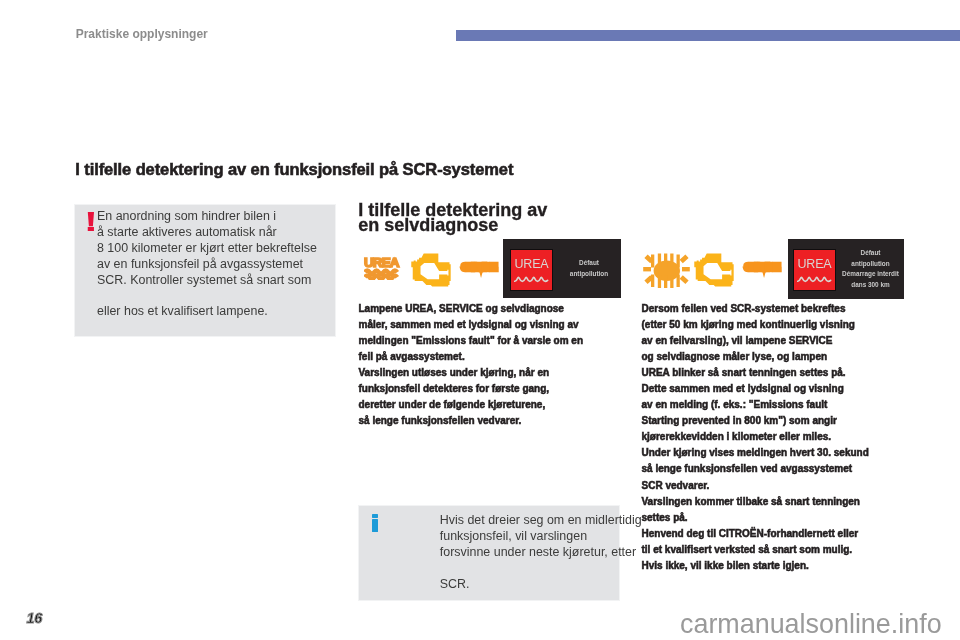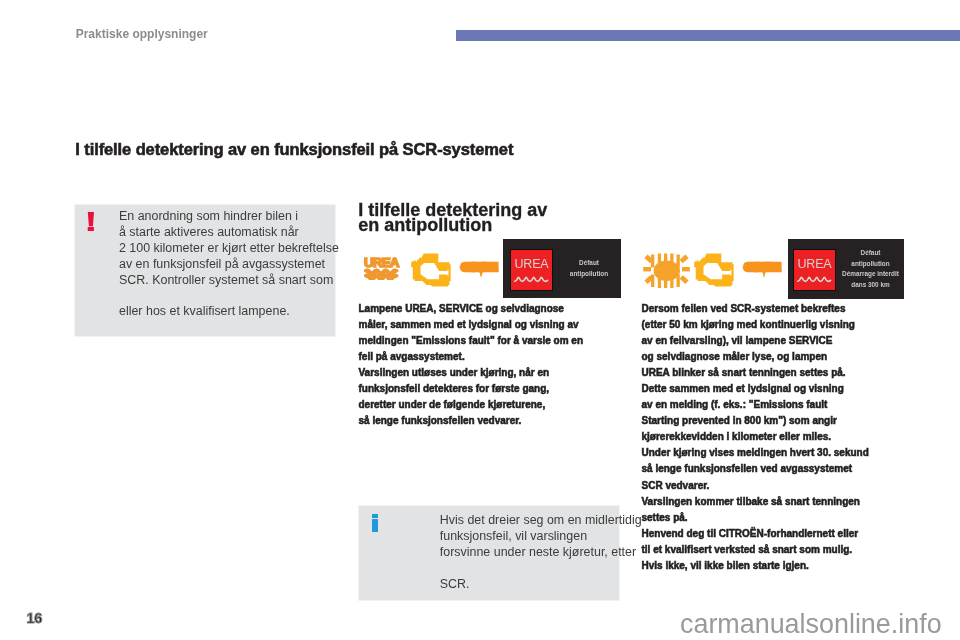--- a/index.html
+++ b/index.html
@@ -7,29 +7,29 @@
        font-family:"Liberation Sans",sans-serif;position:relative;overflow:hidden;
        -webkit-font-smoothing:antialiased;}
   .page{position:absolute;left:0;top:0;width:960px;height:640px;background:#fff;}
 
   
   .hdr-section{position:absolute;left:75.7px;top:27px;font-size:12px;font-weight:bold;
        color:#8c8c8c;letter-spacing:0px;white-space:nowrap;line-height:14px;}
   .hdr-rule{position:absolute;left:456px;top:30px;width:504px;height:11px;background:#6a79b5;}
 
   
-  .title{position:absolute;left:75.3px;top:140px;font-size:16.5px;font-weight:bold;
+  .title{position:absolute;left:75.3px;top:160px;font-size:16.5px;font-weight:bold;
        color:#231f20;letter-spacing:-0.1px;white-space:nowrap;line-height:19px;
        -webkit-text-stroke:0.6px #231f20;}
 
   
   .warnbox{position:absolute;left:74px;top:204px;width:262px;height:133px;background:#e2e3e5;
        box-shadow:inset 0 0 0 1px #f2f3f4;}
   .warn-ico{position:absolute;left:87px;top:212px;}
-  .warn-txt{position:absolute;left:119px;top:209px;width:230px;font-size:12.45px;
+  .warn-txt{position:absolute;left:97px;top:209px;width:230px;font-size:12.45px;
        color:#3c3c3b;line-height:15.9px;}
 
   
   .infobox{position:absolute;left:358px;top:505px;width:262px;height:96px;background:#e2e3e5;
        box-shadow:inset 0 0 0 1px #f2f3f4;}
   .info-ico{position:absolute;left:371.7px;top:514px;}
   .info-txt{position:absolute;left:393.8px;top:513px;width:220px;font-size:12.45px;
        color:#3c3c3b;line-height:15.95px;margin-left:46px;}
 
   
@@ -47,41 +47,41 @@
   .dispTxt{position:absolute;color:#c9c9c9;text-align:center;font-size:6.4px;line-height:10.6px;
        font-weight:bold;letter-spacing:0px;}
   .svcpill{position:absolute;color:#f7941d;font-weight:bold;font-size:9px;letter-spacing:-0.75px;
        -webkit-text-stroke:4.6px #f7941d;line-height:12px;white-space:nowrap;}
   .ureaicon{position:absolute;}
   .ureaicon .ut{font-family:"Liberation Sans",sans-serif;font-size:13.5px;font-weight:bold;
        color:#f09830;line-height:11px;letter-spacing:-0.9px;-webkit-text-stroke:1.7px #f09830;}
 
   
   .pageno{position:absolute;left:26.6px;top:609.5px;font-size:14.5px;font-weight:bold;color:#000000;
-       letter-spacing:-0.4px;-webkit-text-stroke:1.1px #8e8e8e;line-height:16px;}
+       letter-spacing:-0.4px;-webkit-text-stroke:1.1px #8e8e8e;line-height:16px;font-style:italic;}
   .watermark{position:absolute;left:680px;top:608.5px;font-size:26.9px;color:#9a9a9a;letter-spacing:0px;line-height:30px;white-space:nowrap;}
 </style>
 </head>
 <body>
 
 <div class="page">
 
   <div class="hdr-section">Praktiske opplysninger</div>
   <div class="hdr-rule"></div>
 
   <div class="title">I tilfelle detektering av en funksjonsfeil på SCR-systemet</div>
 
   <div class="warnbox"></div>
   <svg class="warn-ico" width="8" height="19" viewBox="0 0 8 19">
     <path fill="#e8123c" d="M0.8 0 h6.2 l-1.1 14.2 h-4 z"></path>
     <rect fill="#e8123c" x="0.75" y="15" width="6.2" height="4"></rect>
   </svg>
-  <div class="warn-txt"><span>En anordning som hindrer bilen i</span><br><span>å starte aktiveres automatisk når</span><br><span>2 100 kilometer er kjørt etter bekreftelse</span><br><span>av en funksjonsfeil på avgassystemet</span><br><span>SCR. Kontroller systemet så snart som</span><br><br><span>eller hos et kvalifisert lampene.</span></div>
+  <div class="warn-txt"><span>En anordning som hindrer bilen i</span><br><span>å starte aktiveres automatisk når</span><br><span>8 100 kilometer er kjørt etter bekreftelse</span><br><span>av en funksjonsfeil på avgassystemet</span><br><span>SCR. Kontroller systemet så snart som</span><br><br><span>eller hos et kvalifisert lampene.</span></div>
 
-  <div class="colhead" id="mc-head" style="left:358.3px;top:202.5px;"><span>I tilfelle detektering av</span><br><span>en antipollution</span></div>
+  <div class="colhead" id="mc-head" style="left:358.3px;top:202.5px;"><span>I tilfelle detektering av</span><br><span>en selvdiagnose</span></div>
 
   <div class="ureaicon" style="left:364px;top:257px;width:35px;">
     <div class="ut">UREA</div>
     <svg width="36" height="12" viewBox="0 0 36 12" style="display:block;margin-top:-0.5px">
       <path d="M1 4.2 q2.3 -3.4 4.6 0 q2.3 3.4 4.6 0 q2.3 -3.4 4.6 0 q2.3 3.4 4.6 0 q2.3 -3.4 4.6 0 q2.3 3.4 4.6 0 q2.3 -3.4 4.6 0" fill="none" stroke="#f09830" stroke-width="4.6"></path>
       <path d="M1 9.2 q2.3 -3.4 4.6 0 q2.3 3.4 4.6 0 q2.3 -3.4 4.6 0 q2.3 3.4 4.6 0 q2.3 -3.4 4.6 0 q2.3 3.4 4.6 0 q2.3 -3.4 4.6 0" fill="none" stroke="#f09830" stroke-width="4.6"></path>
     </svg>
   </div>
 
   <svg class="engine-ico" style="position:absolute;left:409px;top:252px;" width="46" height="36" viewBox="0 0 44 37">

